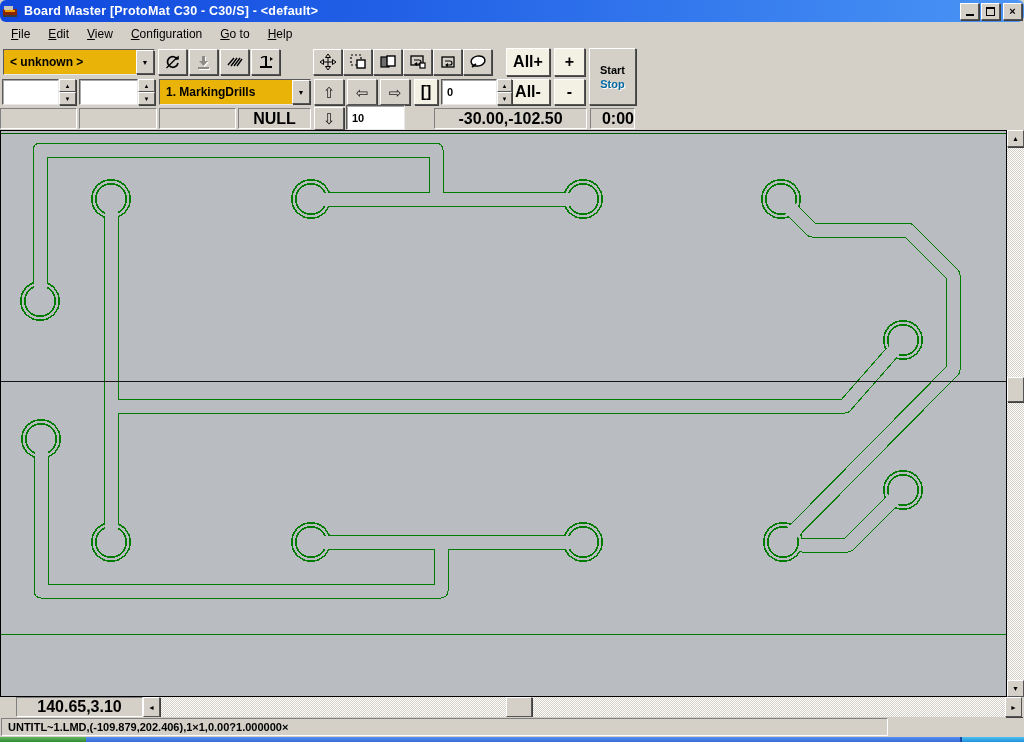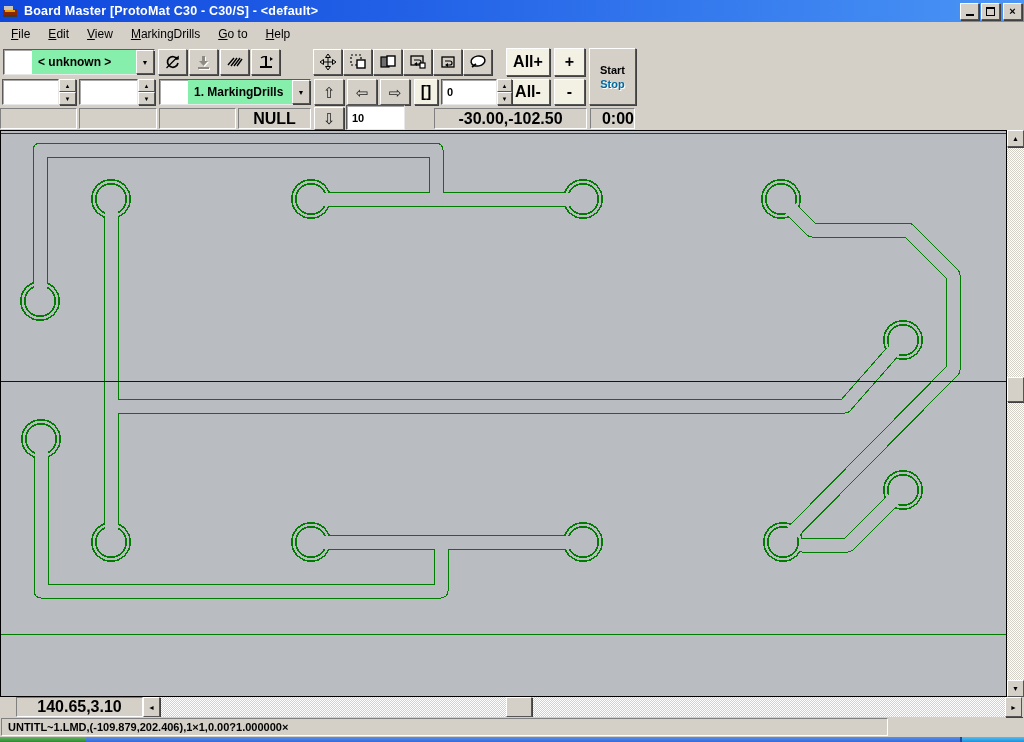--- a/index.html
+++ b/index.html
@@ -12,40 +12,40 @@
   .raised2{background:#D4D0C8;border:1px solid;border-color:#FFFFFF #555555 #555555 #FFFFFF;
     box-shadow:1px 1px 0 #404040;}
   .sunken{border:1px solid;border-color:#808080 #FFFFFF #FFFFFF #808080;background:#D4D0C8;}
   .inp{background:#FFFFFF;border:1px solid;border-color:#5A5A5A #E8E8E8 #E8E8E8 #5A5A5A;
     box-shadow:inset 1px 1px 0 #A8A8A8;}
   .abs{position:absolute;box-sizing:border-box;}
   .b{font-weight:bold;font-size:11px;color:#000;}
   
   .titlebar{position:absolute;left:0;top:0;width:1024px;height:22px;
     background:linear-gradient(90deg,#0F47DD 0%,#2565E8 45%,#4A95F5 100%);
-    display:flex;align-items:center;padding:1px 2px;box-sizing:border-box;}
+    display:flex;align-items:center;padding:1px 2px;box-sizing:border-box;border-radius:6px;}
   .title-text{color:#fff;font-weight:bold;font-size:12.5px;margin-left:6px;flex:1;
     white-space:nowrap;letter-spacing:.2px;}
   .winbtn{width:17px;height:15px;margin-left:2px;display:flex;align-items:center;justify-content:center;
     font-size:11px;font-weight:bold;color:#000;}
   .glyph-min{width:8px;height:2px;background:#000;margin-top:8px;}
   .glyph-restore{position:relative;width:9px;height:9px;}
   .glyph-restore .b1{position:absolute;right:0;top:0;width:7px;height:6px;border:1px solid #000;border-top-width:2px;background:transparent;}
   .glyph-restore .b2{position:absolute;left:0;bottom:0;width:7px;height:6px;border:1px solid #000;border-top-width:2px;background:#D4D0C8;}
   
   .menubar{position:absolute;left:0;top:22px;width:1024px;height:24px;background:#D4D0C8;
     display:flex;align-items:center;padding-left:2px;font-size:12px;}
   .menu-item{display:inline-block;padding:3px 9px;color:#000;}
   .menu-item::first-letter{text-decoration:underline;}
   
   .toolbar{position:absolute;left:0;top:46px;width:1024px;height:84px;background:#D4D0C8;}
   .tbtn{display:flex;align-items:center;justify-content:center;}
   .combo{display:flex;}
-  .combo .field{flex:1;background:#86efac;display:flex;align-items:center;padding-left:6px;
-    font-weight:bold;font-size:12px;white-space:nowrap;margin-left:28px;}
+  .combo .field{flex:1;background:#eab308;display:flex;align-items:center;padding-left:6px;
+    font-weight:bold;font-size:12px;white-space:nowrap;}
   .dd{width:16px;display:flex;align-items:center;justify-content:center;font-size:7px;}
   .spin{display:flex;flex-direction:column;}
   .spin > div{flex:1;display:flex;align-items:center;justify-content:center;font-size:6px;line-height:1;}
   .navg{font-size:15px;color:#1a1a1a;line-height:1;}
   .cell{display:flex;align-items:center;justify-content:center;font-weight:bold;font-size:16px;}
   .beige{background:#F3F1E4 !important;}
   .startstop{display:flex;flex-direction:column;align-items:center;justify-content:center;gap:2px;}
   .disabled-txt{color:#0369a1;text-shadow:1px 1px 0 #FFFFFF;}
   
   .main{position:absolute;left:0;top:130px;width:1024px;height:567px;background:#B9BDC1;}
@@ -81,21 +81,21 @@
   </div>
   <div class="winbtn raised2" style="margin-left:3px;">
     <span>×</span>
   </div>
 </div>
 
 <div class="menubar">
   <span class="menu-item">File</span>
   <span class="menu-item">Edit</span>
   <span class="menu-item">View</span>
-  <span class="menu-item">MarkingDrills</span>
+  <span class="menu-item">Configuration</span>
   <span class="menu-item">Go to</span>
   <span class="menu-item">Help</span>
 </div>
 
 <div class="toolbar">
 
   <div class="abs combo inp" style="left:3px;top:3px;width:152px;height:26px;">
     <div class="field">&lt; unknown &gt;</div>
     <div class="dd raised2">
         <span>▼</span>

